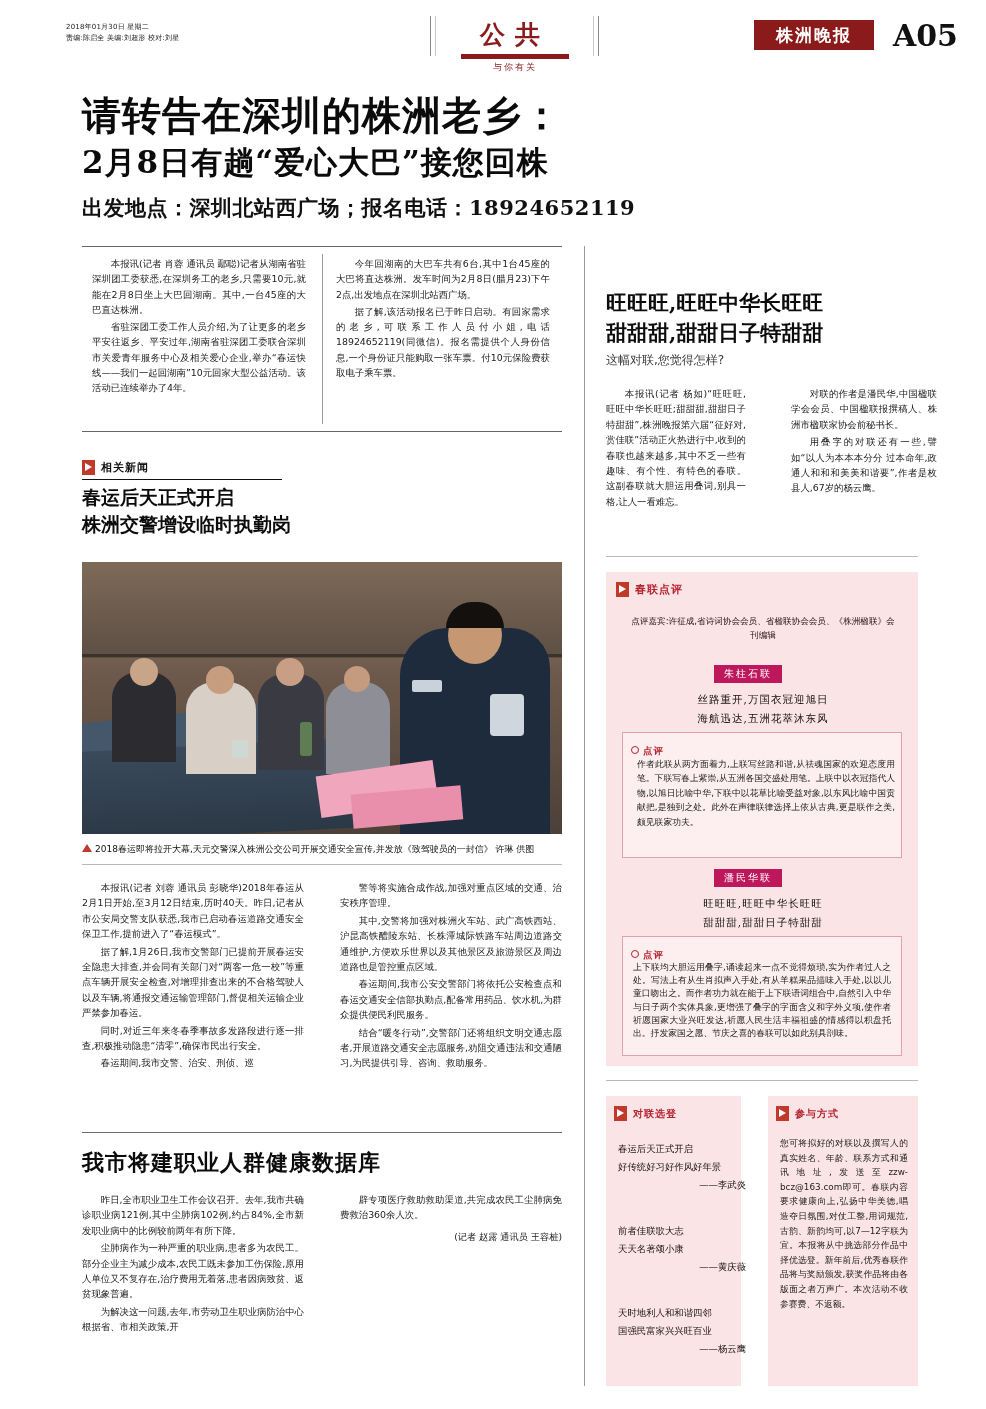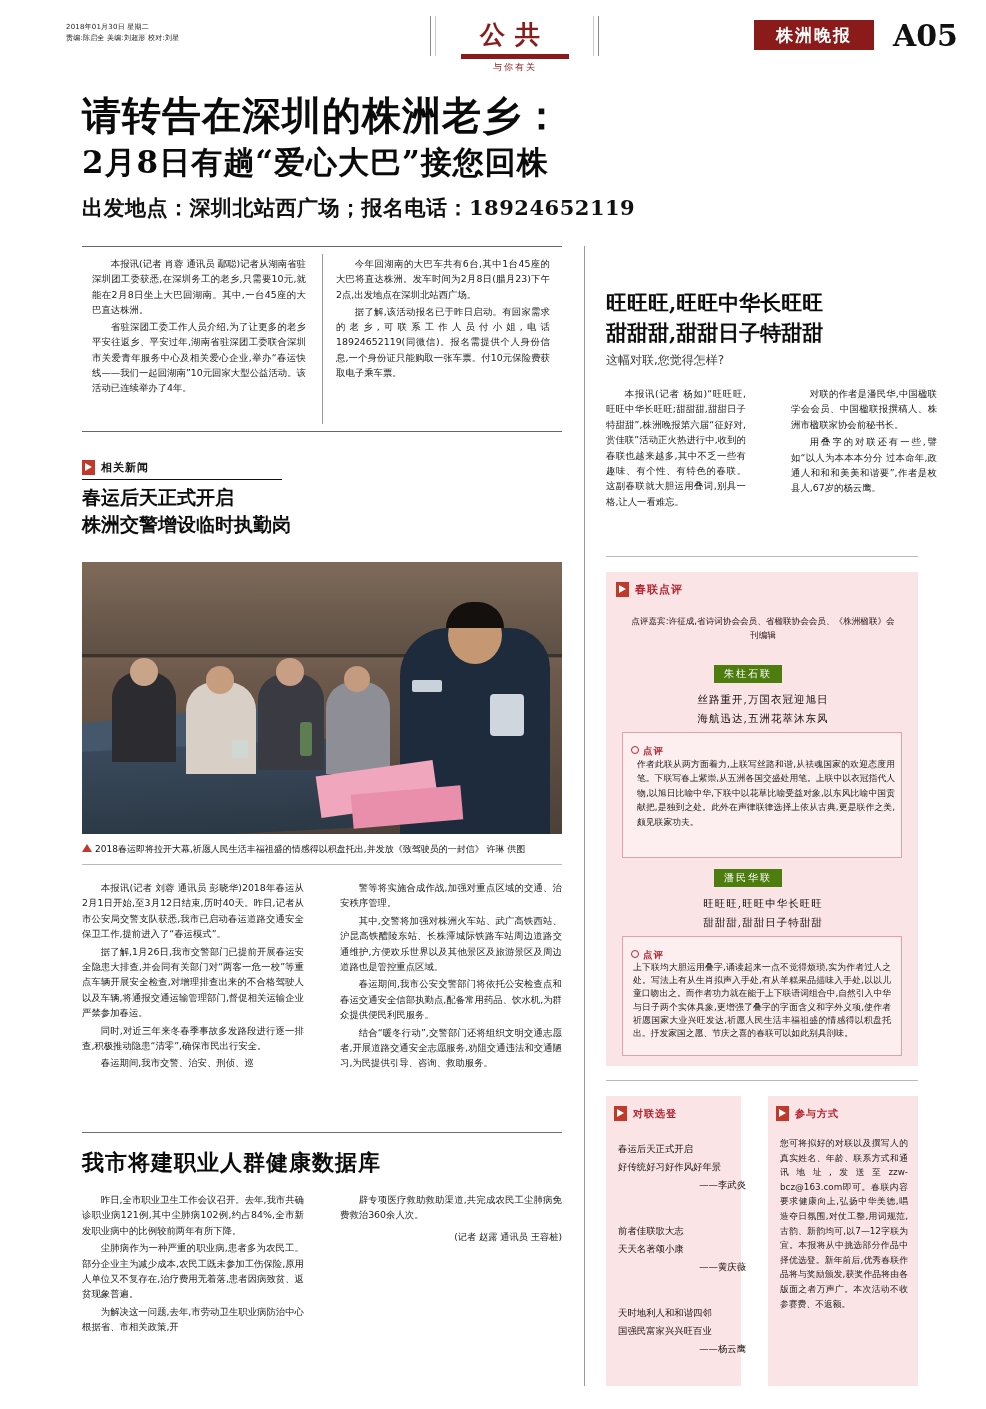--- a/index.html
+++ b/index.html
@@ -84,21 +84,21 @@
   .photo .cup{position:absolute;left:150px;top:178px;width:16px;height:18px;background:#cfd8d2;border-radius:2px;}
 
   .caption{position:absolute;left:82px;top:842px;width:480px;font-size:9px;line-height:14px;color:#111;}
   .caption .tri{display:inline-block;width:0;height:0;border-left:5px solid transparent;border-right:5px solid transparent;border-bottom:8px solid #c0392b;margin-right:3px;}
 
   
   .right-title{position:absolute;font-family:"DejaVu Serif","Liberation Serif",serif;font-weight:bold;color:#0c0c0c;}
 
   .pink-box{position:absolute;background:#fbe4e6;}
   .pink-inner{position:absolute;border:1px solid #e2a1a8;background:#fdeff0;}
-  .red-label{display:inline-block;background:#4d7c0f;color:#fff;font-size:10px;padding:2px 10px;letter-spacing:2px;}
+  .red-label{display:inline-block;background:#be185d;color:#fff;font-size:10px;padding:2px 10px;letter-spacing:2px;}
   .couplet{font-family:"DejaVu Serif","Liberation Serif",serif;font-size:10.5px;line-height:19px;letter-spacing:1px;color:#14110f;text-align:center;}
   .note{font-size:8.8px;line-height:14.4px;text-align:justify;color:#1b1b1b;}
   .bullet-dot{display:inline-block;width:6px;height:6px;border-radius:50%;border:1.5px solid #b32430;margin-right:4px;vertical-align:middle;}
   .pl{font-size:9.4px;font-weight:bold;color:#b32430;letter-spacing:1px;}
 
   .divider-h{position:absolute;height:1px;background:#6f6f6f;}
   .divider-v{position:absolute;width:1px;background:#9a9a9a;}
 
   .byline{font-size:9.2px;text-align:right;color:#1b1b1b;}
 </style>
@@ -175,21 +175,21 @@
     <div class="officer-hair"></div>
     <div class="shoulder"></div>
     <div class="badge"></div>
     <div class="paper"></div>
     <div class="paper2"></div>
     <div class="bottle"></div>
     <div class="cup"></div>
   </div>
 
   <div class="caption">
-    <span class="tri"></span><span>2018春运即将拉开大幕,祈愿人民生活丰福祖盛的情感得以积盘托出,并发放《致驾驶员的一封信》  许琳  供图</span>
+    <span class="tri"></span><span>2018春运即将拉开大幕,天元交警深入株洲公交公司开展交通安全宣传,并发放《致驾驶员的一封信》  许琳  供图</span>
   </div>
 
   <div class="col" style="left:82px;top:880px;width:222px;">
     <p>本报讯(记者 刘蓉 通讯员 彭晓华)2018年春运从2月1日开始,至3月12日结束,历时40天。昨日,记者从市公安局交警支队获悉,我市已启动春运道路交通安全保卫工作,提前进入了“春运模式”。</p>
     <p>据了解,1月26日,我市交警部门已提前开展春运安全隐患大排查,并会同有关部门对“两客一危一校”等重点车辆开展安全检查,对增理排查出来的不合格驾驶人以及车辆,将通报交通运输管理部门,督促相关运输企业严禁参加春运。</p>
     <p>同时,对近三年来冬春季事故多发路段进行逐一排查,积极推动隐患“清零”,确保市民出行安全。</p>
     <p>春运期间,我市交警、治安、刑侦、巡</p>
   </div>
   <div class="col" style="left:340px;top:880px;width:222px;">
     <p>警等将实施合成作战,加强对重点区域的交通、治安秩序管理。</p>

